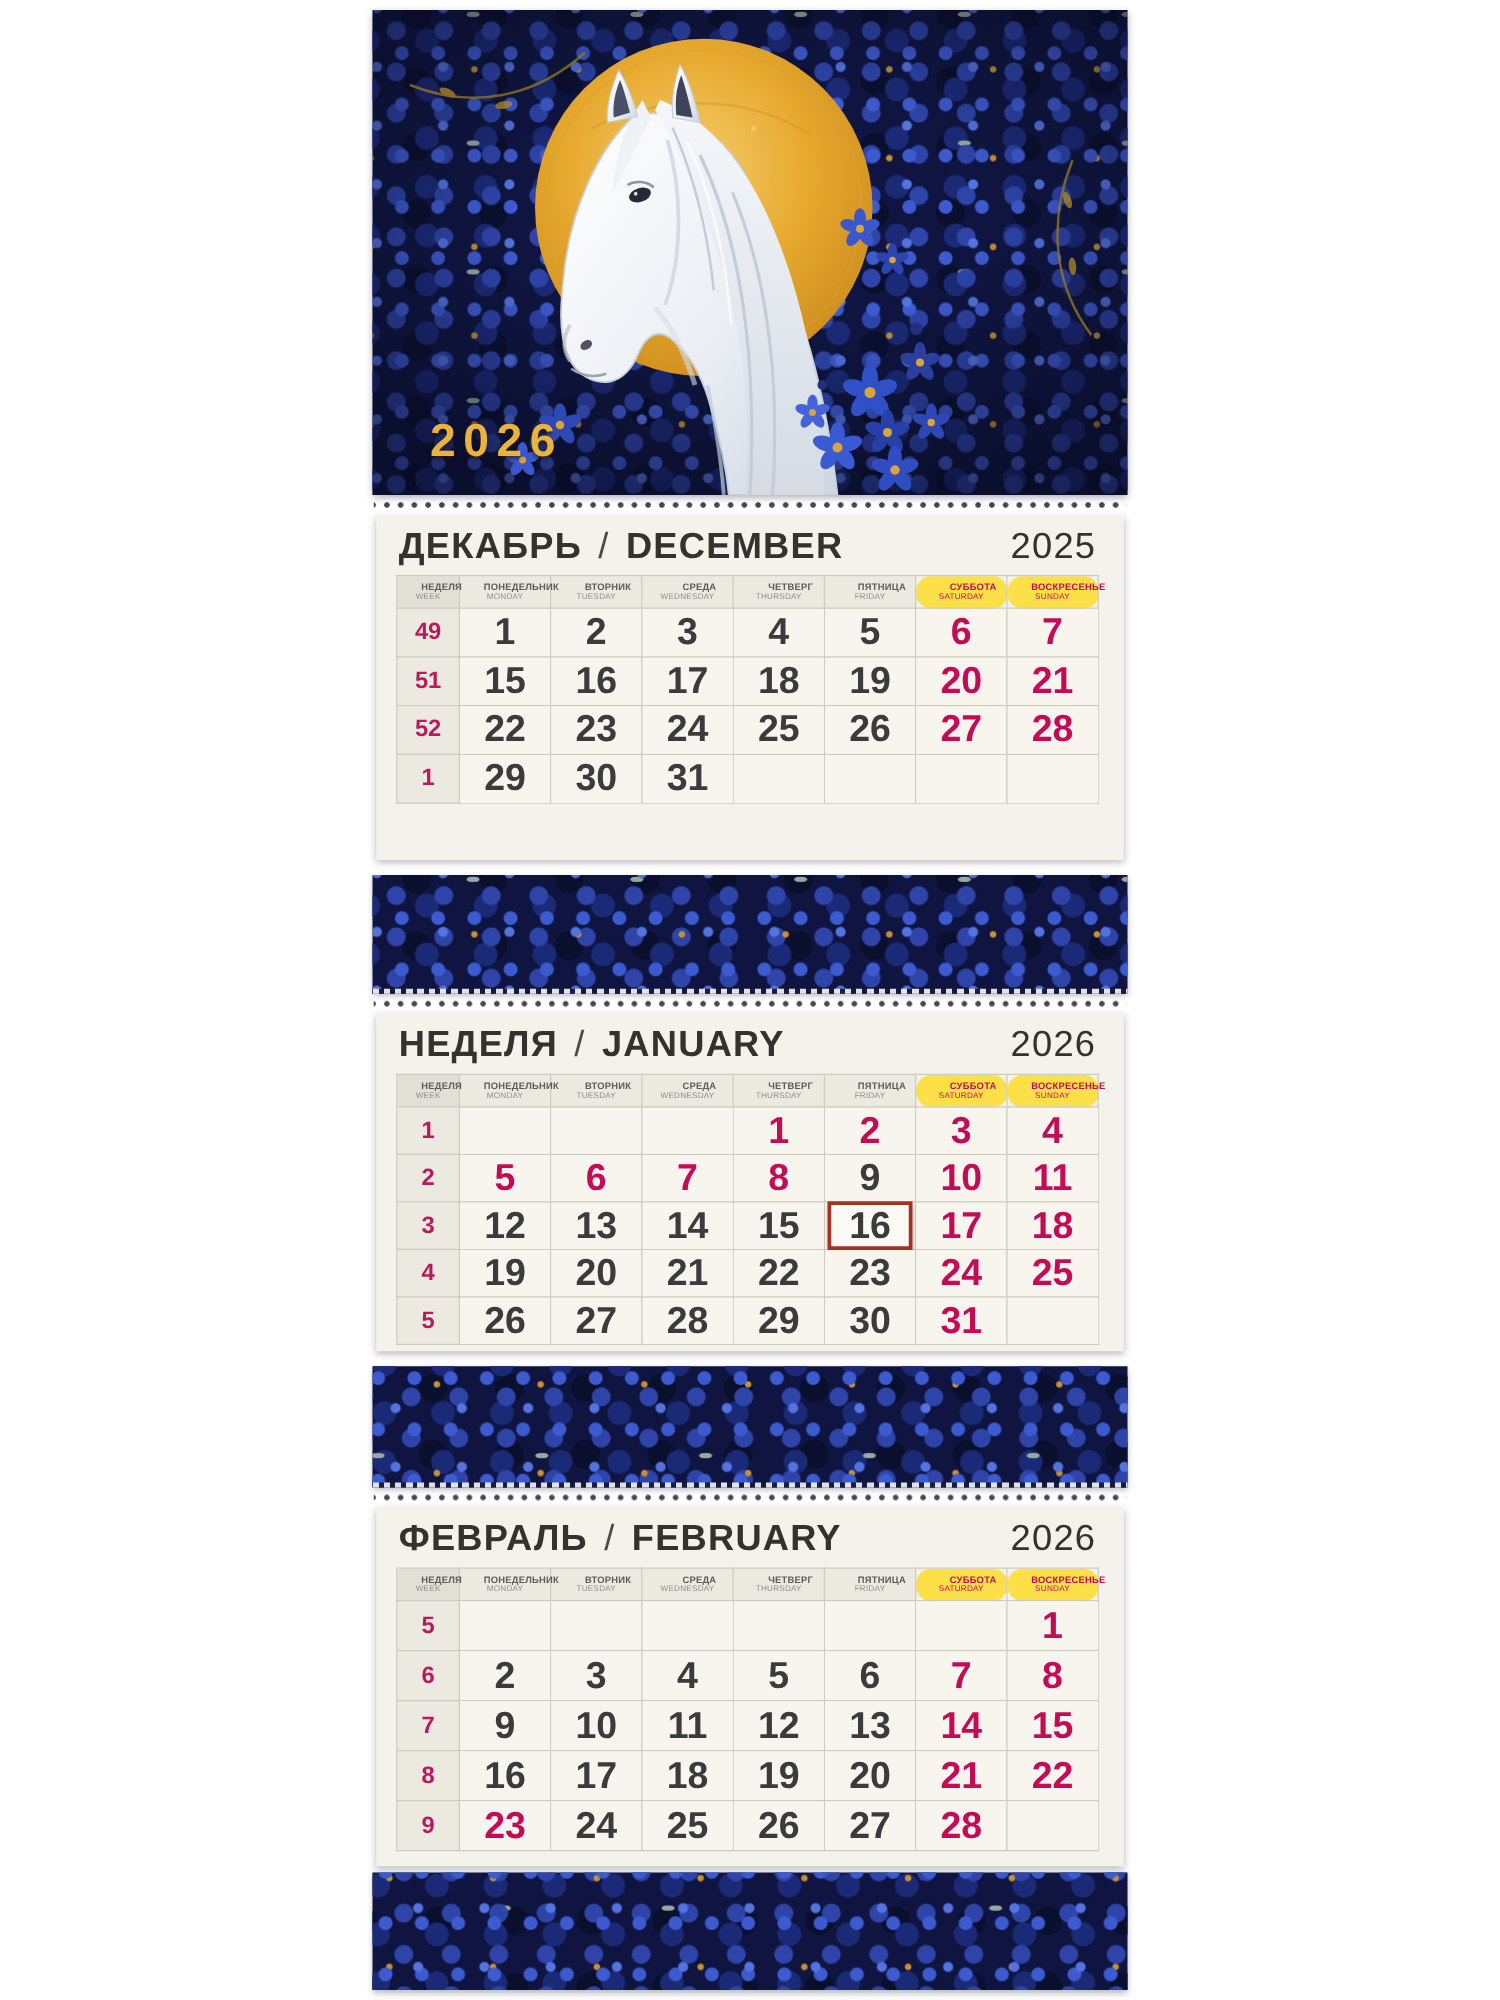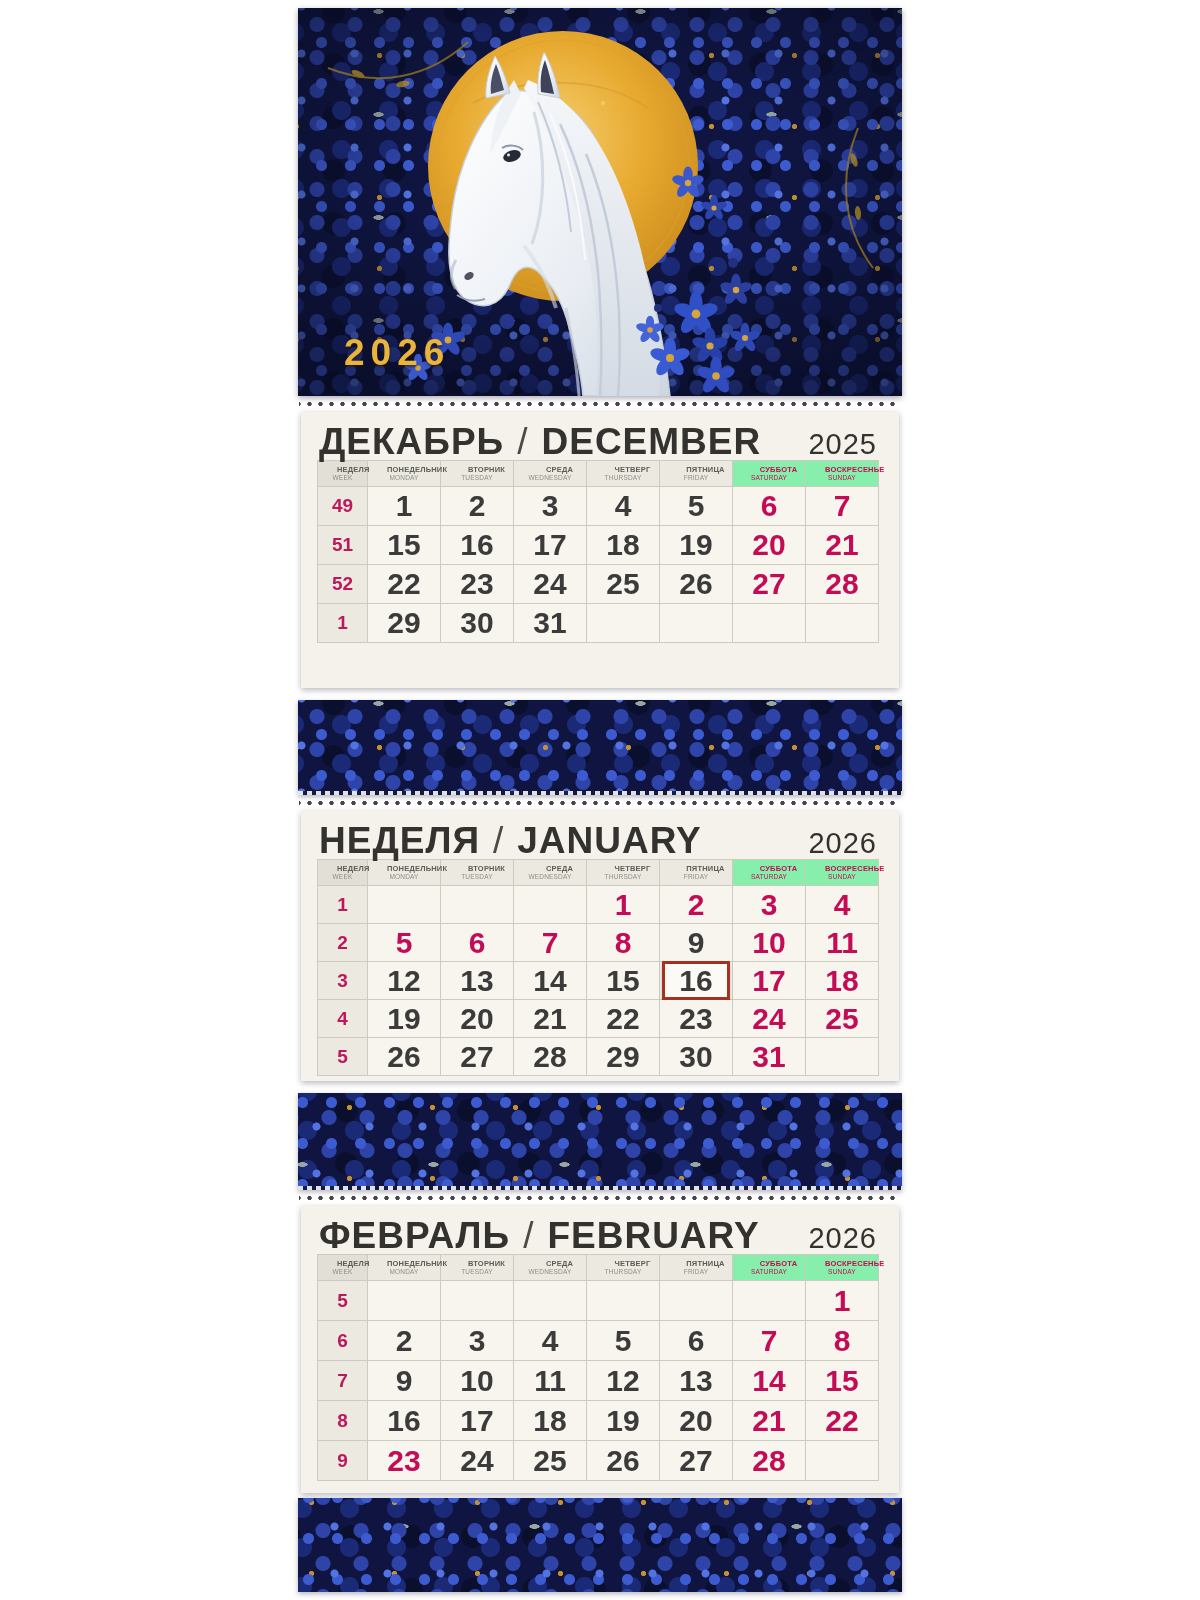--- a/index.html
+++ b/index.html
@@ -48,31 +48,31 @@
     background-image:radial-gradient(circle, #46464c 1.9px, transparent 2.5px);
     background-size:11px 16px; background-repeat:repeat-x; background-position:5px 50%;
   }
   .gap { height:12px; background:#fff; }
   .gap-s { height:5px; background:#fff; }
 
   
   .sheet { background:#f4f2ea; margin:0 3px; box-shadow:0 2px 6px rgba(50,50,65,.35); position:relative; }
   .h-dec { height:276px; } .h-jan { height:270px; } .h-feb { height:287px; }
   .sheet-head { display:flex; justify-content:space-between; align-items:baseline; padding:11px 22px 0 18px; height:46px; }
-  .mtitle { font-size:37px; font-weight:700; color:#33322e; letter-spacing:1px; display:flex; gap:13px; margin:0; line-height:1; }
+  .mtitle { font-size:29px; font-weight:700; color:#33322e; letter-spacing:1px; display:flex; gap:13px; margin:0; line-height:1; }
   .mtitle .slash { font-weight:400; color:#4a4a46; }
   .myear { font-size:29px; font-weight:400; color:#33322e; letter-spacing:1px; line-height:1; }
 
   table.grid { border-collapse:collapse; width:calc(100% - 36px); margin:2px 20px 0 16px; table-layout:fixed; }
   .grid th, .grid td { border:1px solid #cdcabf; padding:0; }
   .grid th { height:26px; background:#ebe9e0; font-weight:700; vertical-align:middle; text-align:center; }
   .grid th .ru { font-size:7.5px; color:#5d5d58; letter-spacing:.2px; line-height:1.3;padding-left:19px; }
   .grid th .en { font-size:6.5px; color:#8f8f88; letter-spacing:.2px; font-weight:400; line-height:1.2; }
   .grid th.wkh { width:50px; background:#e2e0d6; }
-  .grid th.red { background:#86efac; }
+  .grid th.red { background:#fde047;border-radius:12px; }
   .grid th.red .ru, .grid th.red .en { color:#c40b56; }
   .grid td.wk { background:#ebe9e0; color:#be185d; font-size:19px; font-weight:600; text-align:center; vertical-align:middle; }
   .grid td.day { background:#f7f5ed; color:#3b3b3b; font-size:30px; font-weight:700; text-align:center; vertical-align:middle; position:relative; }
   .grid td.day.red { color:#c40b56; }
   .h-dec td.day { height:39px; } .h-jan td.day { height:38px; } .h-feb td.day { height:40px; }
   .mark {
     position:absolute; inset:-1px 2px; border:3px solid #a23322; background:#fbfaf5;
     display:flex; align-items:center; justify-content:center; box-shadow:0 2px 3px rgba(0,0,0,.25);
   }
 </style>

